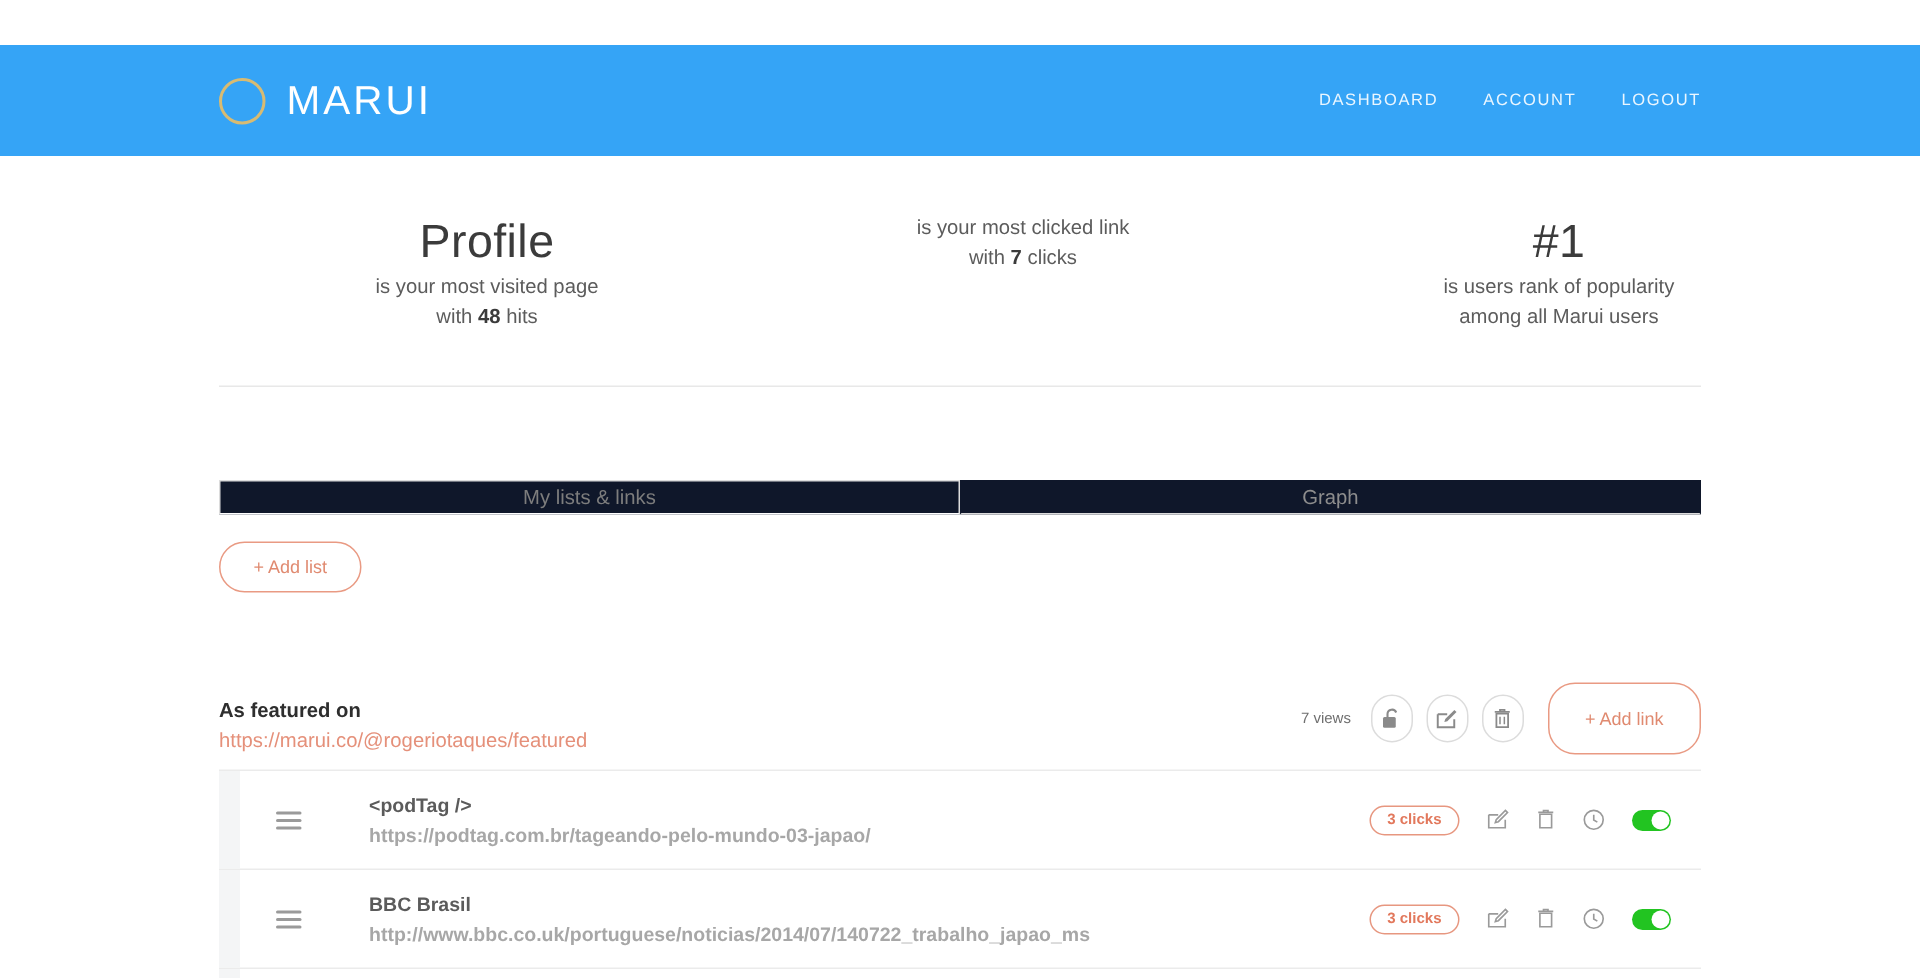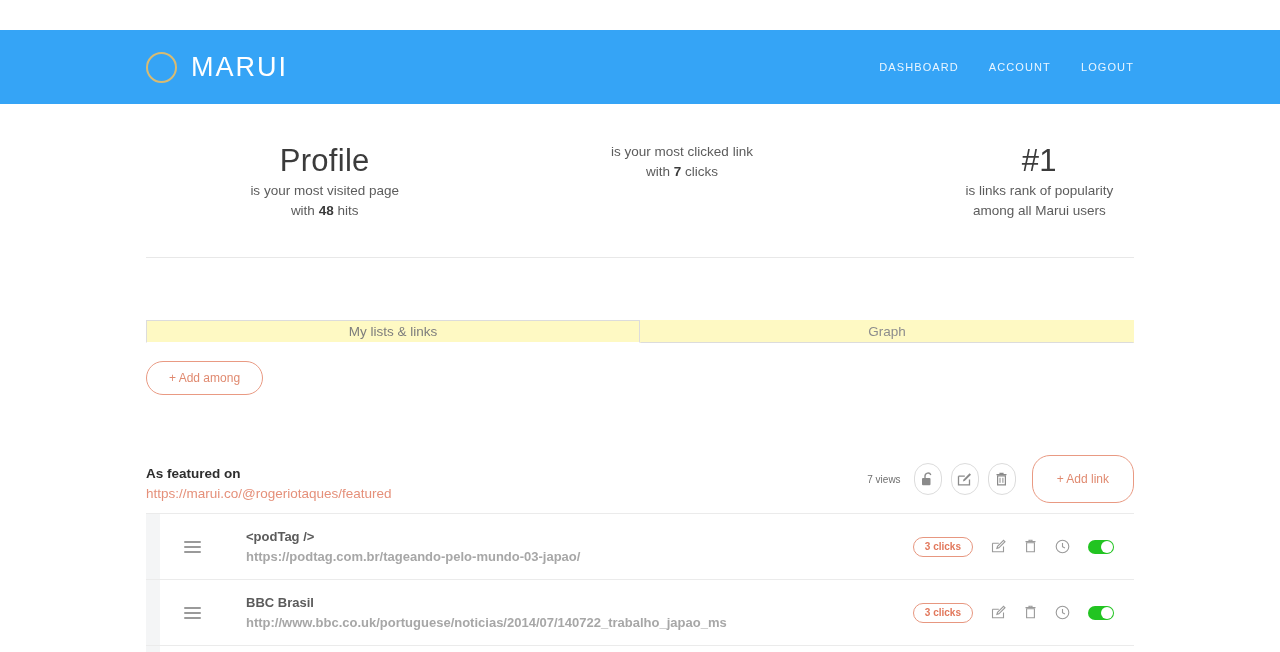--- a/index.html
+++ b/index.html
@@ -76,21 +76,21 @@
   }
   .tab {
     flex: 1;
     display: flex;
     align-items: center;
     justify-content: center;
     font-size: 13.5px;
     font-weight: 300;
     color: #8d8d8d;
     border: 1px solid #dcdcdc;
-    background: #fef9c3;
+    background: #0f172a;
     cursor: pointer;
     margin-top: 24px;
   }
   .tab.active {
     border-bottom-color: #ffffff;
     color: #7d7d7d;
   }
   .tab.inactive {
     border-top-color: transparent;
     border-right-color: transparent;
@@ -262,38 +262,38 @@
     <div class="stat-value">Profile</div>
     <div class="stat-line">is your most visited page</div>
     <div class="stat-line"><span>with </span><b>48</b><span> hits</span></div>
   </div>
   <div class="stat">
     <div class="stat-line">is your most clicked link</div>
     <div class="stat-line"><span>with </span><b>7</b><span> clicks</span></div>
   </div>
   <div class="stat">
     <div class="stat-value">#1</div>
-    <div class="stat-line">is links rank of popularity</div>
+    <div class="stat-line">is users rank of popularity</div>
     <div class="stat-line">among all Marui users</div>
   </div>
 </div>
 
 <div class="rule"></div>
 
 <div class="tabs">
   <div class="tab active">
     <span>My lists &amp; links</span>
   </div>
   <div class="tab inactive">
     <span>Graph</span>
   </div>
 </div>
 
 <div class="addlist-row">
-  <div class="pill-btn">+ Add among</div>
+  <div class="pill-btn">+ Add list</div>
 </div>
 
 <div class="listblock">
 
   <div class="list-head">
     <div>
       <div class="list-title">As featured on</div>
       <a class="list-url" href="#">https://marui.co/@rogeriotaques/featured</a>
     </div>
 

